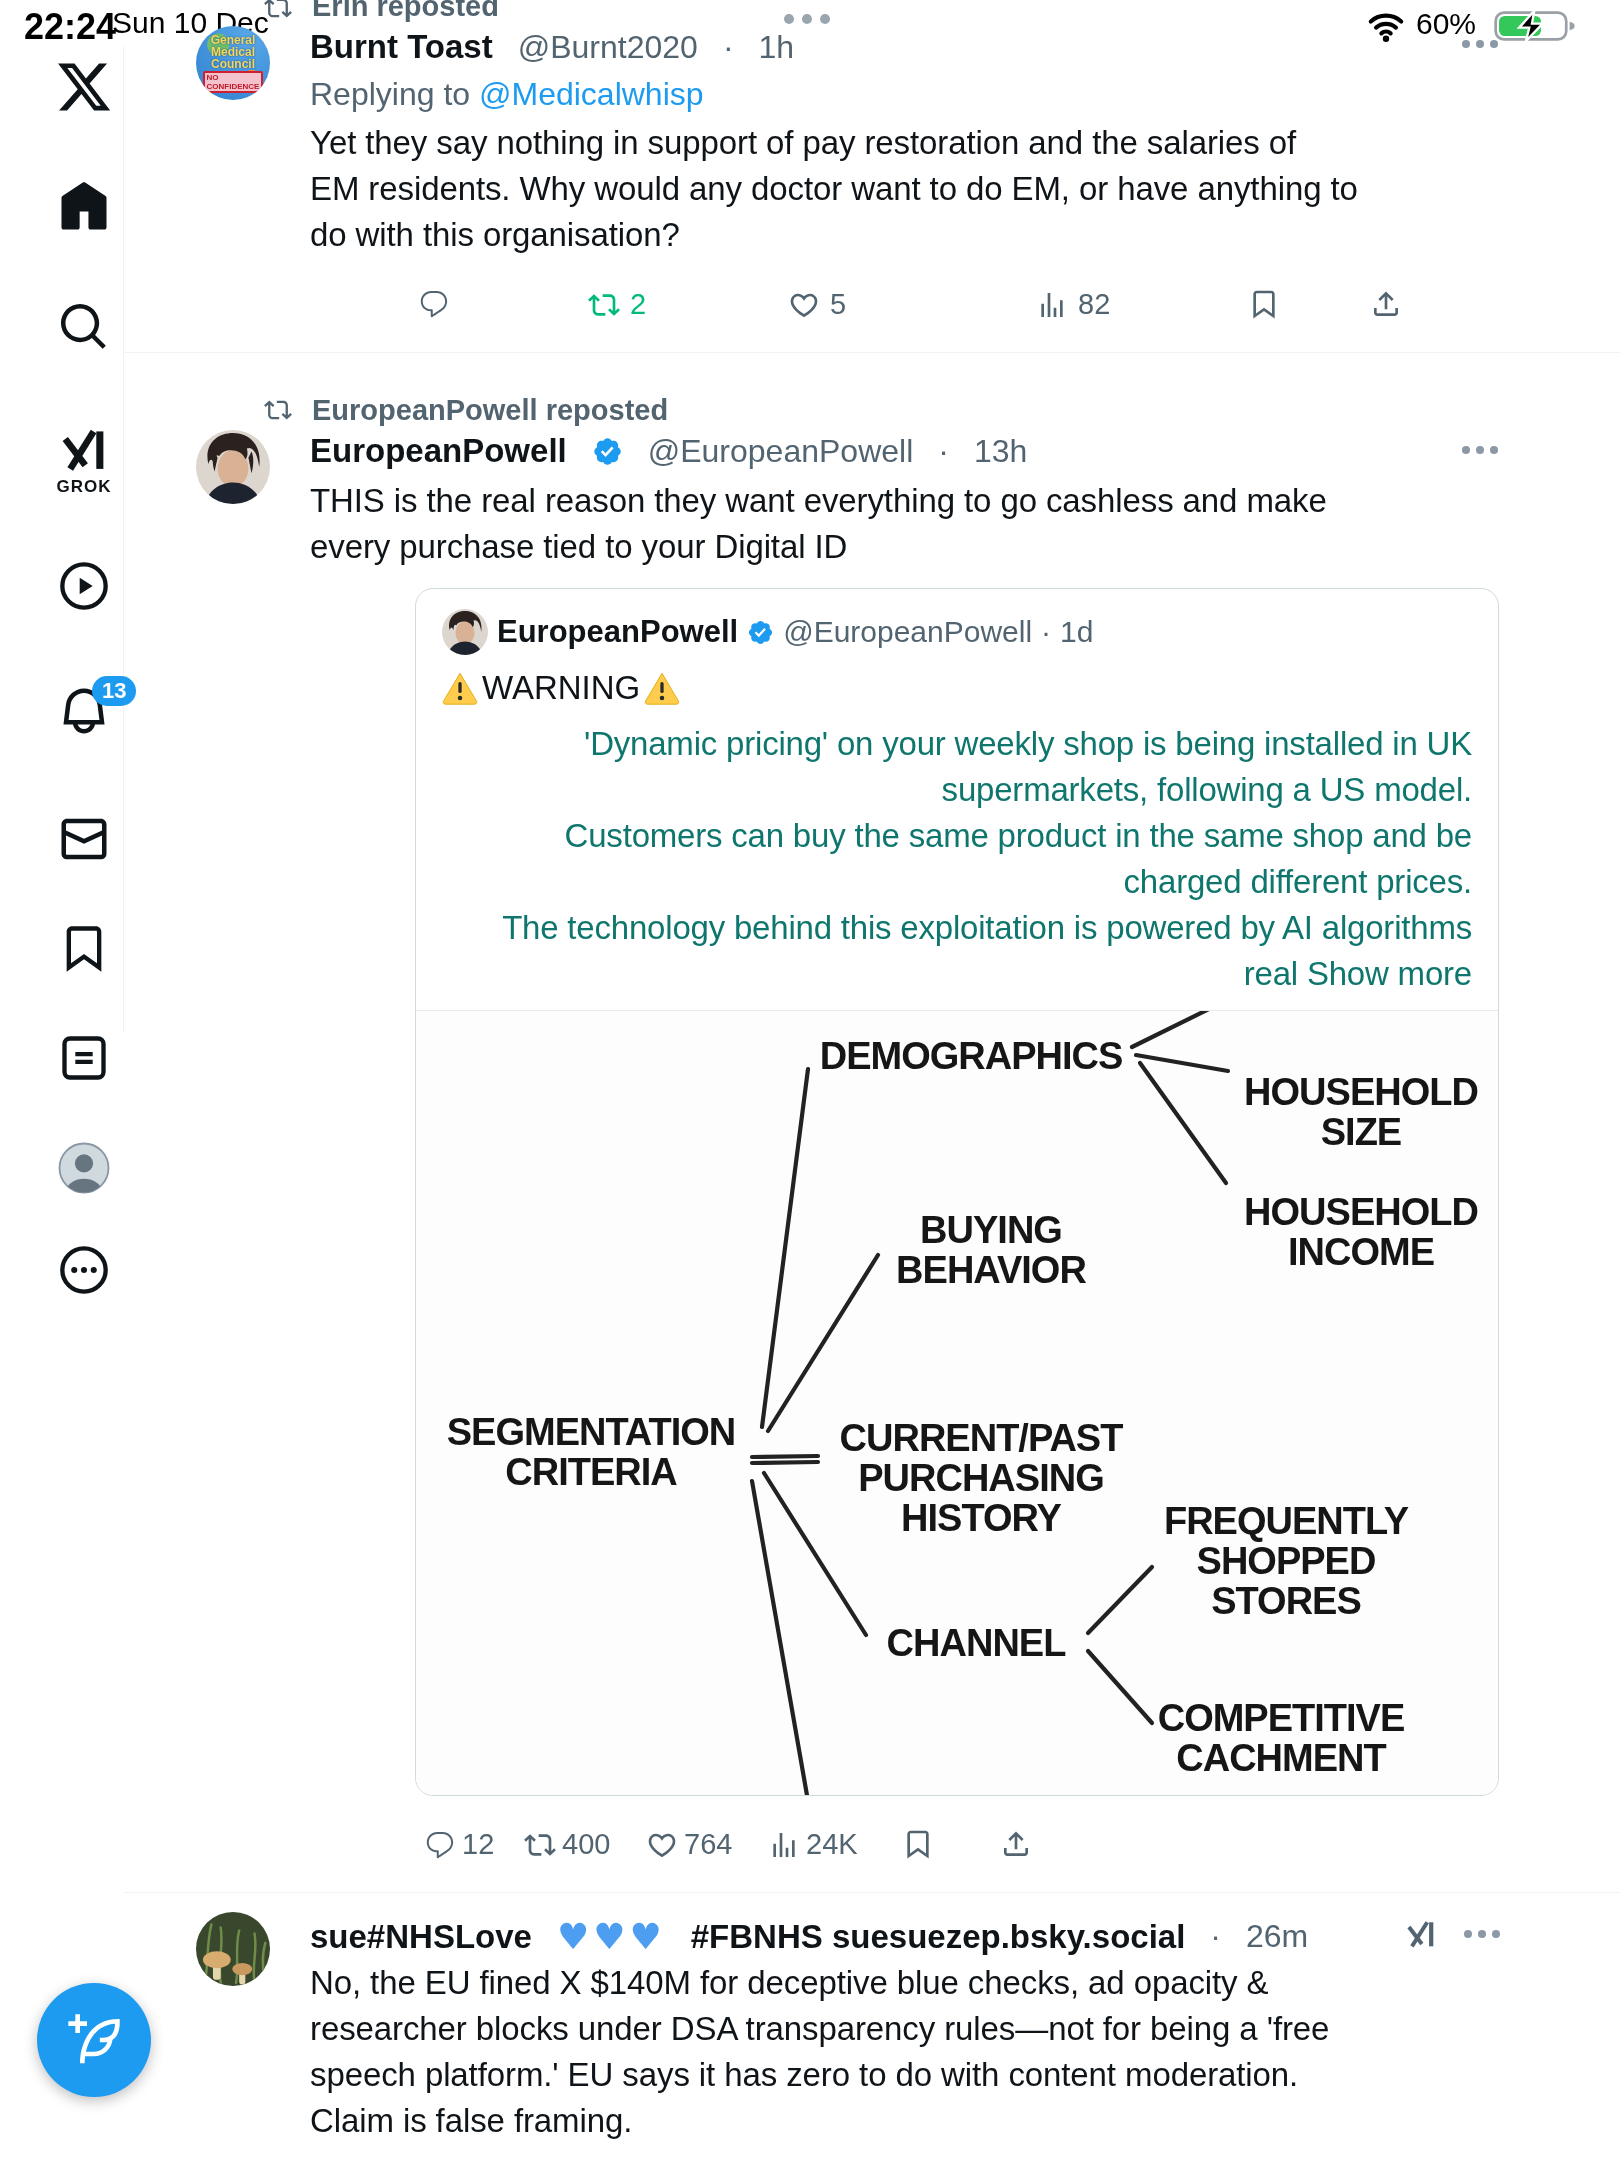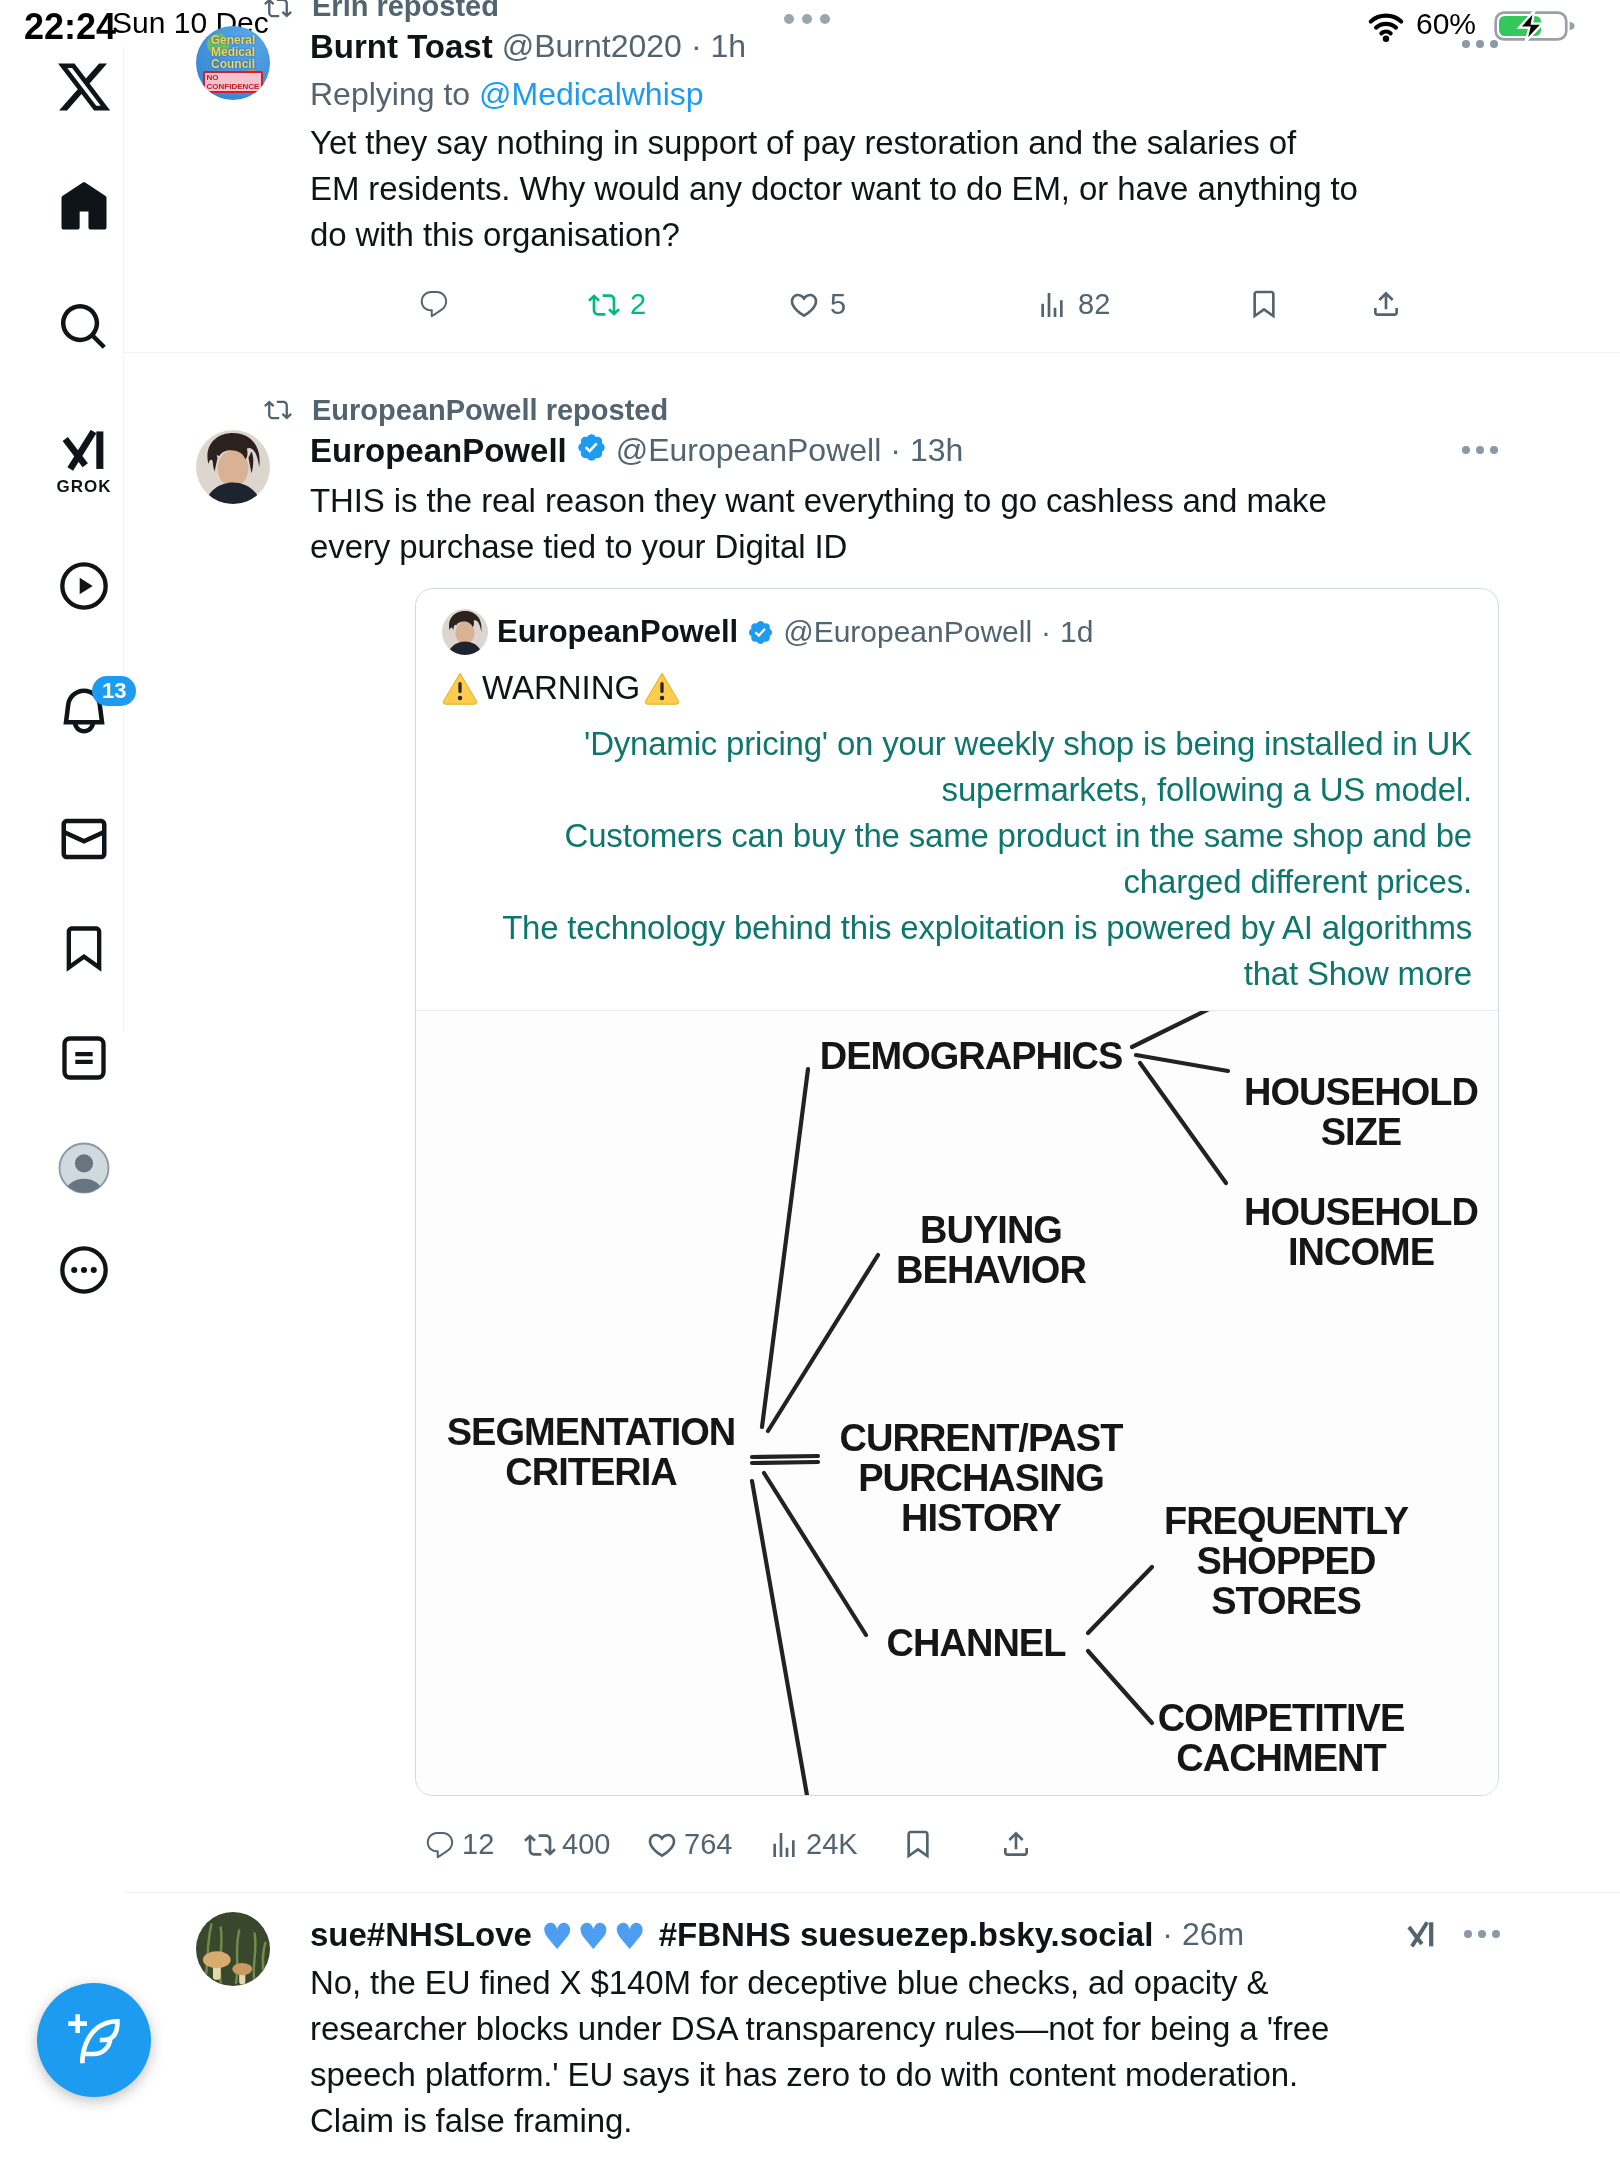--- a/index.html
+++ b/index.html
@@ -15,21 +15,21 @@
   
   .side-divider{left:123px;top:46px;width:1px;height:986px;background:#eff3f4;}
   .snav{left:50px;width:68px;display:flex;flex-direction:column;align-items:center;}
   .grok-label{font-size:17px;font-weight:700;letter-spacing:1px;color:#0f1419;margin-top:1px;}
   .nbadge{position:absolute;left:92px;top:676px;min-width:24px;padding:2px 10px;border-radius:18px;
           background:#1d9bf0;color:#fff;font-size:22px;font-weight:700;text-align:center;z-index:3;}
   .compose{left:37px;top:1983px;width:114px;height:114px;border-radius:50%;background:#1d9bf0;
            display:flex;align-items:center;justify-content:center;box-shadow:0 4px 14px rgba(0,0,0,.25);z-index:5;}
   
   .ctx{font-size:29px;font-weight:700;color:#536471;}
-  .name-row{display:flex;align-items:flex-start;gap:9px;white-space:nowrap;}
+  .name-row{display:flex;align-items:center;gap:25px;white-space:nowrap;}
   .t-name{font-weight:700;font-size:33px;color:#0f1419;}
   .t-meta{font-size:32px;color:#536471;}
   .t-blue{font-size:32px;color:#1d9bf0;}
   .t-body{font-size:33px;line-height:46px;color:#0f1419;letter-spacing:-0.1px;}
   .dots{display:flex;gap:6px;align-items:center;}
   .dots i{width:8px;height:8px;border-radius:50%;background:#8b98a5;}
   .avatar{border-radius:50%;overflow:hidden;}
   .agroup{display:flex;align-items:center;}
   .cnt{font-size:29px;color:#536471;margin-left:10px;}
   .cnt.green{color:#00ba7c;}
@@ -305,21 +305,21 @@
           <circle cx="12" cy="18.6" r="1.5" fill="#2a2a2a"></circle>
         </svg>
     </div>
 
     <div class="qbody">
       <div>'Dynamic pricing' on your weekly shop is being installed in UK</div>
       <div>supermarkets, following a US model.</div>
       <div>Customers can buy the same product in the same shop and be</div>
       <div>charged different prices.</div>
       <div>The technology behind this exploitation is powered by AI algorithms</div>
-      <div><span>that </span><span>Show more</span></div>
+      <div><span>real </span><span>Show more</span></div>
     </div>
 
     <div class="qimage">
       <svg width="1082" height="785" viewBox="0 0 1082 785" style="position:absolute;left:0;top:0">
         <g stroke="#222" stroke-width="4.2" stroke-linecap="round" fill="none">
 
           <line x1="346" y1="416" x2="392" y2="58"></line>
           <line x1="352" y1="420" x2="462" y2="244"></line>
           <line x1="336" y1="446" x2="402" y2="445"></line>
           <line x1="336" y1="452" x2="402" y2="451"></line>

